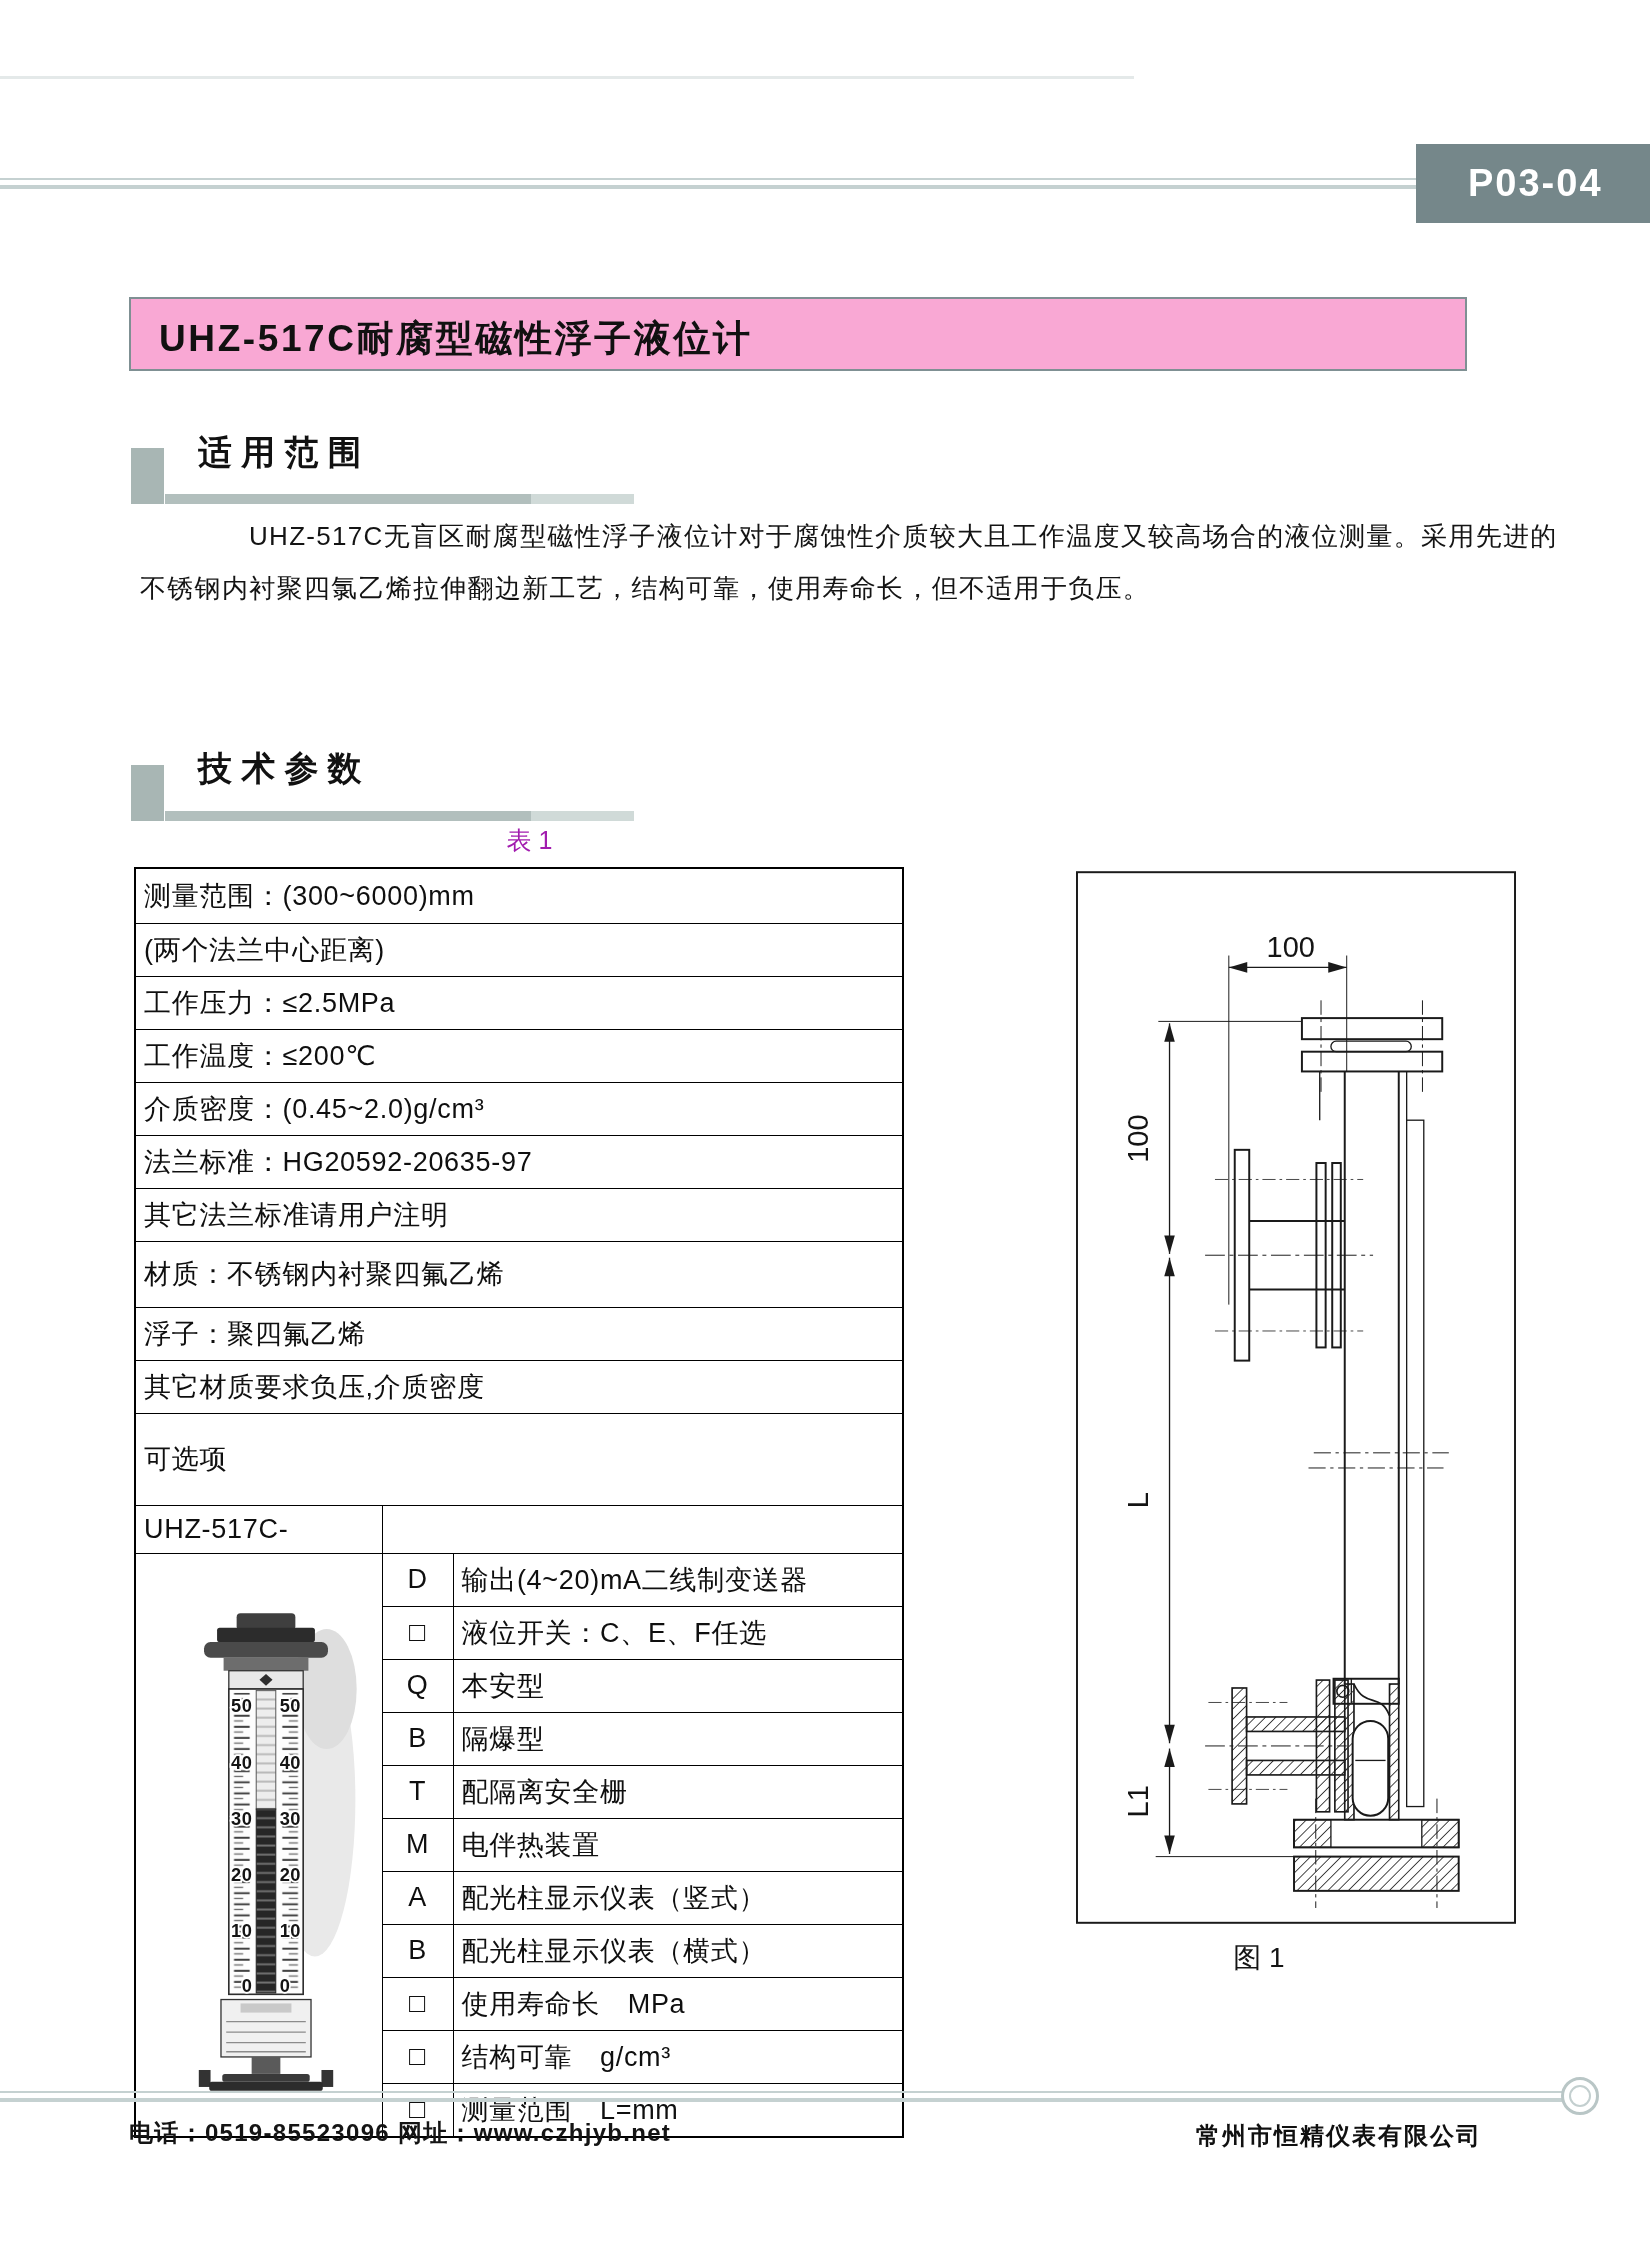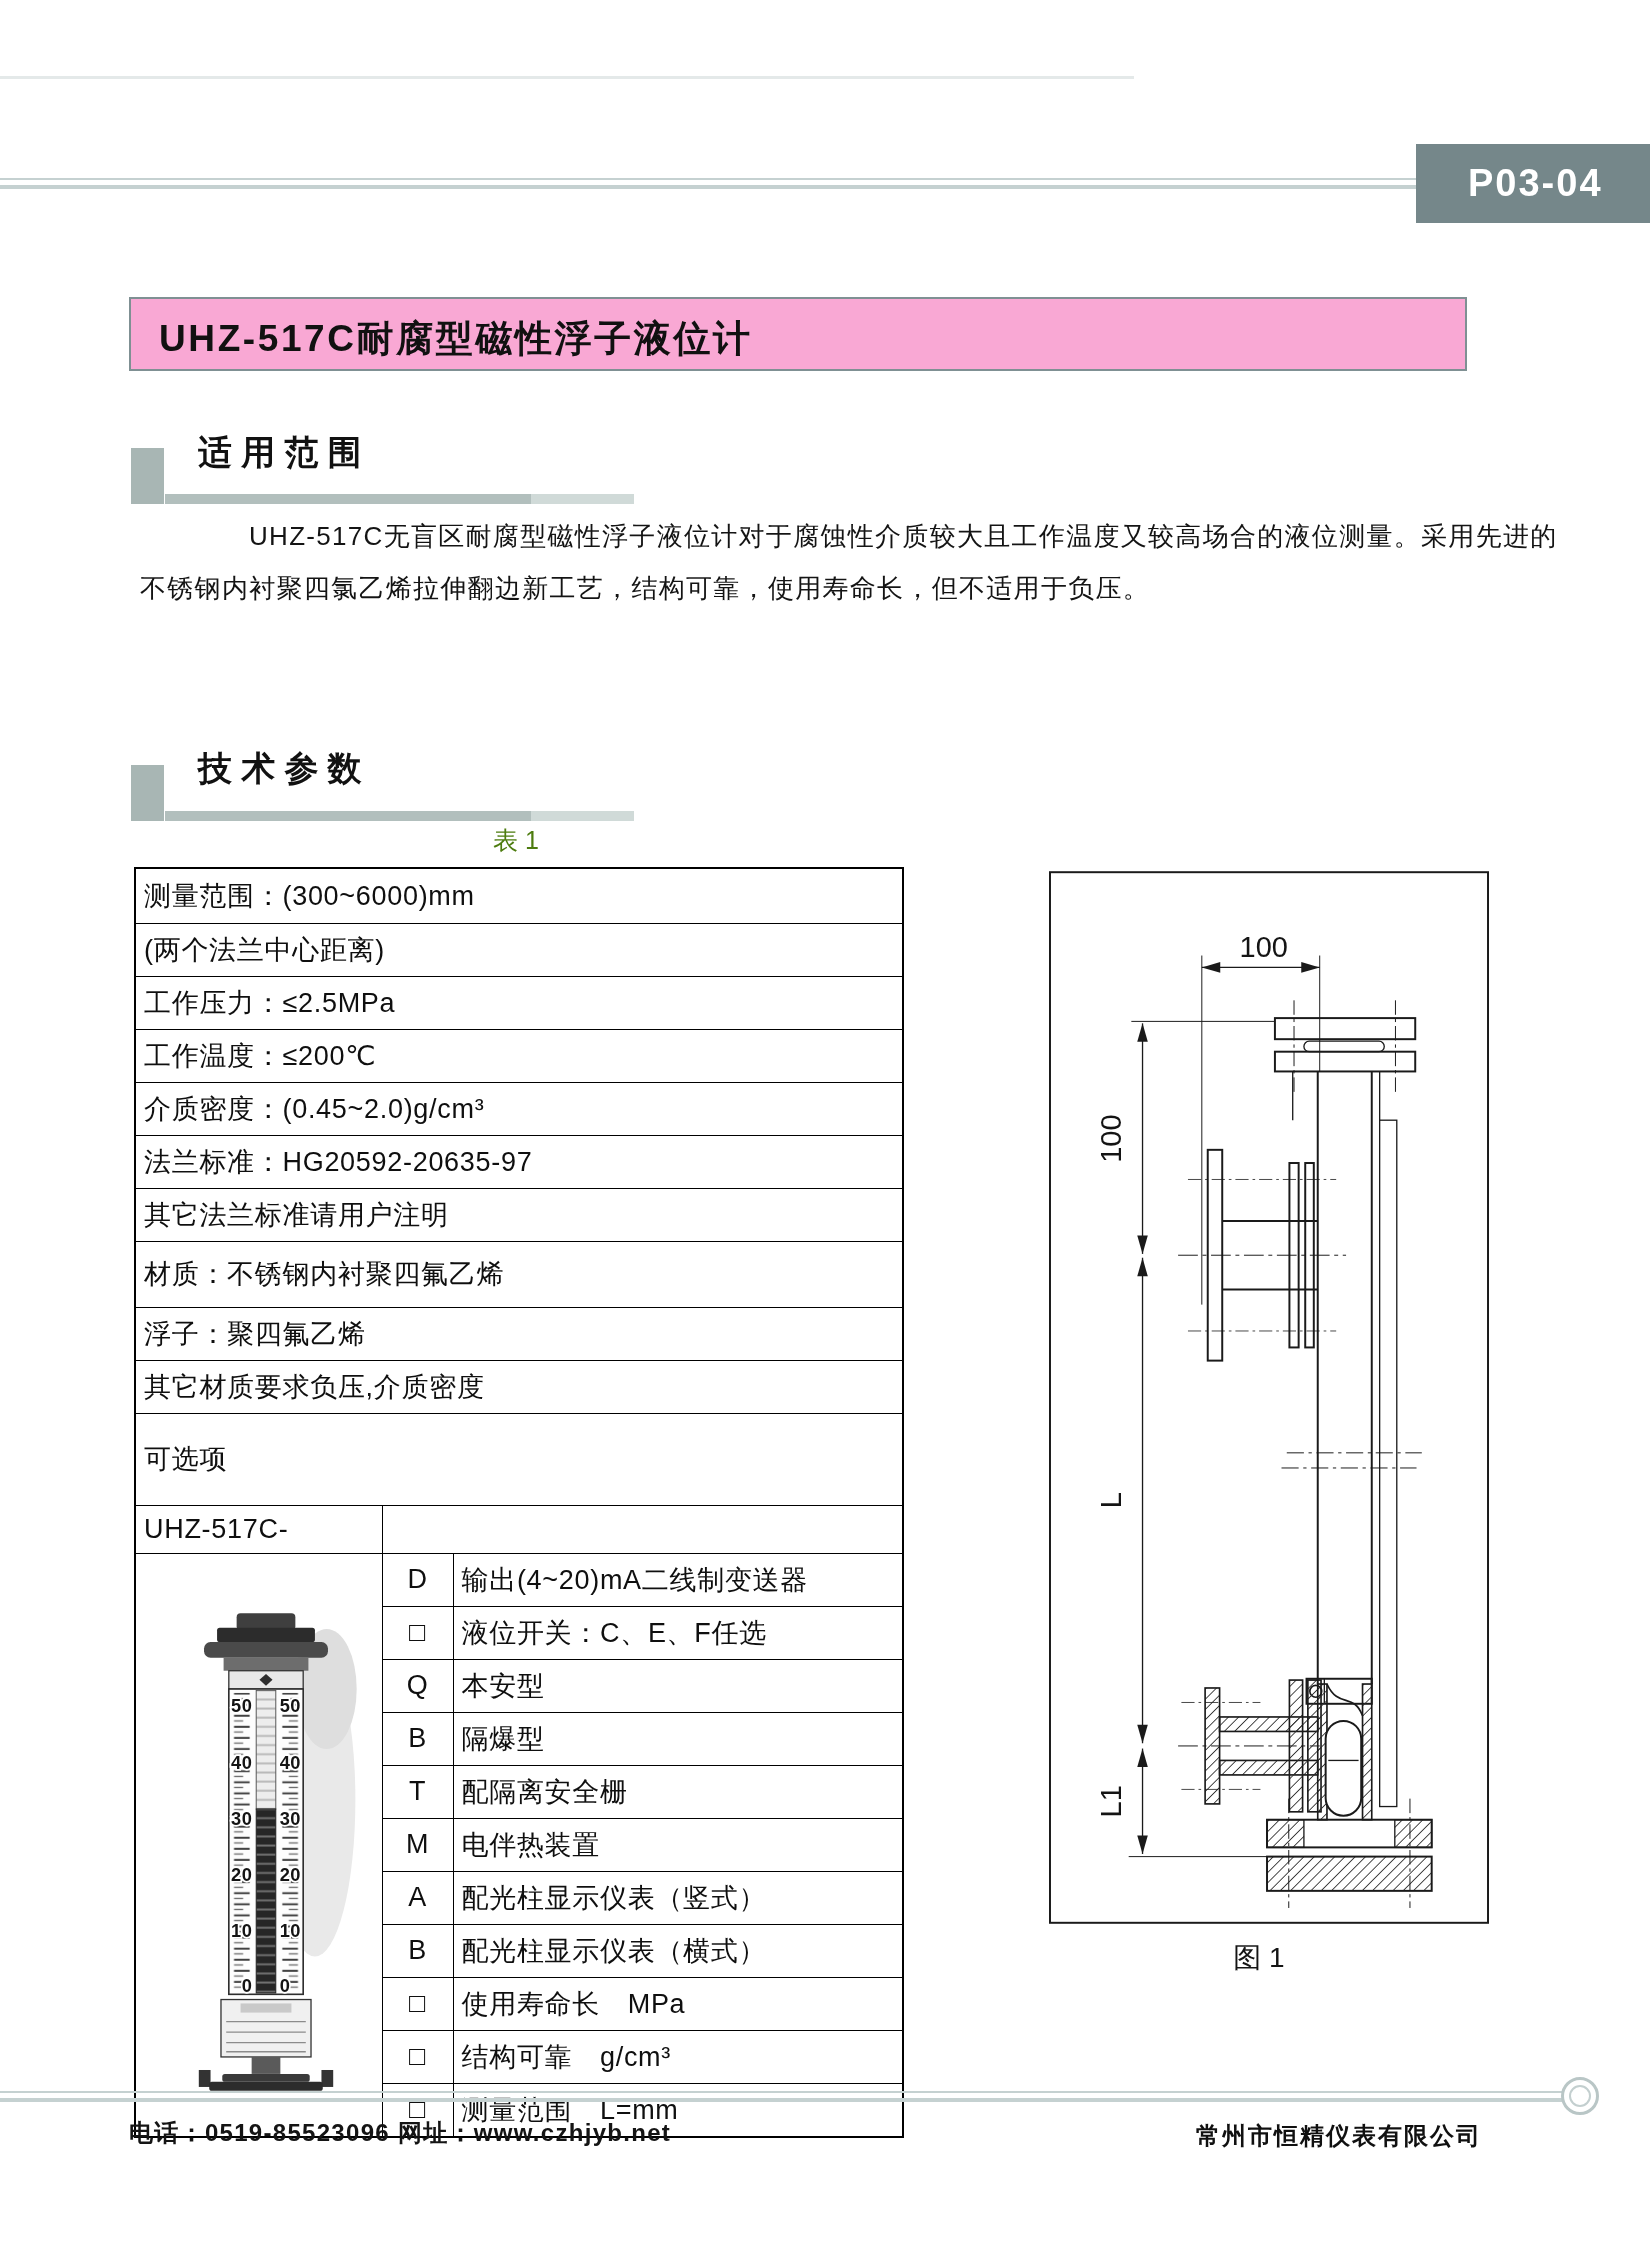--- a/index.html
+++ b/index.html
@@ -27,35 +27,35 @@
     letter-spacing:2.6px;white-space:nowrap;
   }
   
   .sec-square{position:absolute;width:33px;height:56px;background:#a8b6b4;}
   .sec-title{position:absolute;font-size:34px;font-weight:bold;letter-spacing:9.2px;white-space:nowrap;}
   .sec-bar{position:absolute;width:469px;height:10px;
     background:linear-gradient(90deg,#b2bfbd 0%,#b2bfbd 78%,#d0dad8 78%,#d0dad8 100%);}
   
   .para{position:absolute;font-size:26px;letter-spacing:1.3px;white-space:nowrap;color:#141414;}
   
-  .tbl-caption{position:absolute;left:493px;top:824px;width:73px;text-align:left;font-size:25px;color:#4d7c0f;}
+  .tbl-caption{position:absolute;left:493px;top:824px;width:73px;text-align:center;font-size:25px;color:#a21caf;}
   
   .spec-wrap{position:absolute;left:134px;top:867px;}
   table.spec{border-collapse:collapse;table-layout:fixed;width:767px;border:2px solid #000;}
   table.spec td{border:1.3px solid #000;font-size:27px;letter-spacing:0.7px;color:#0f0f0f;
     vertical-align:middle;padding:8px;overflow:hidden;}
   td.speccell{padding-left:58px;}
   td.indent1{padding-left:210px;}
   td.indent2{padding-left:140px;}
   td.optlabel{padding-left:58px;vertical-align:bottom;padding-bottom:8px;}
   td.code{text-align:center;font-size:28px;}
   td.desc{padding-left:36px;}
   td.photo-cell{vertical-align:middle;text-align:center;padding:0;}
   
-  .figure-wrap{position:absolute;left:1049px;top:871px;width:440px;height:1053px;}
+  .figure-wrap{position:absolute;left:1076px;top:871px;width:440px;height:1053px;}
   .fig-caption{position:absolute;left:1216px;top:1939px;width:86px;text-align:center;font-size:28px;color:#141414;}
   
   .footer-contact{position:absolute;left:129px;top:2117px;font-size:24px;font-weight:bold;letter-spacing:1.3px;white-space:nowrap;color:#141414;}
   .footer-company{position:absolute;left:1196px;top:2120px;font-size:24px;font-weight:bold;letter-spacing:2px;white-space:nowrap;color:#101010;}
   .ring{position:absolute;left:1561px;top:2077px;width:38px;height:38px;border:3.3px solid #b9c6c6;
     border-radius:50%;box-sizing:border-box;background:#fff;}
   .ring .inner{position:absolute;left:4.6px;top:4.6px;width:22.4px;height:22.4px;border:2.6px solid #c3cfcf;border-radius:50%;box-sizing:border-box;}
   svg text{font-family:"Liberation Sans","DejaVu Sans",sans-serif;}
 </style>
 </head>

